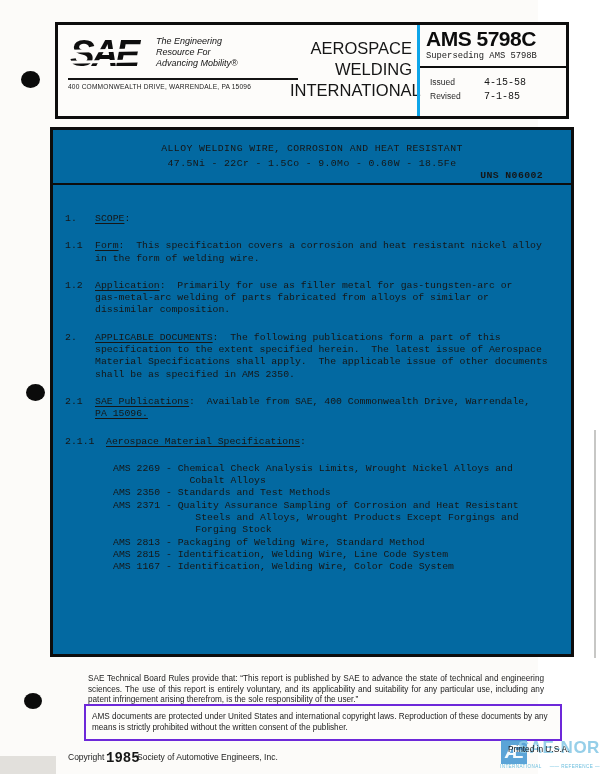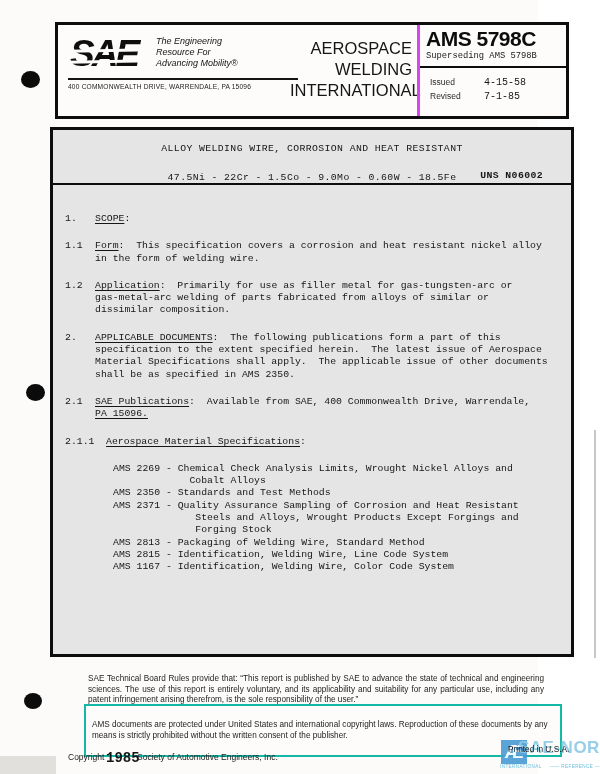--- a/index.html
+++ b/index.html
@@ -22,50 +22,50 @@
   .sae-logo{position:absolute;left:12px;top:12px;width:80px;height:36px;}
   .sae-text{font-family:"Liberation Sans",sans-serif;font-weight:bold;font-style:italic;font-size:37px;letter-spacing:-3px;color:#0e0e0e;line-height:34px;}
   .sae-logo::before{content:"";position:absolute;left:-2px;top:12px;width:84px;height:3px;background:#fdfcfa;transform:skewY(-1deg);}
   .sae-logo::after{content:"";position:absolute;left:-2px;top:23px;width:84px;height:3px;background:#fdfcfa;transform:skewY(-1deg);}
   .tagline{position:absolute;left:98px;top:11px;font-style:italic;font-weight:normal;font-size:9px;line-height:11px;color:#141414;}
   .hdr-rule{position:absolute;left:10px;top:53px;width:230px;height:2px;background:#141414;}
   .address{position:absolute;left:10px;top:58px;font-size:6.6px;letter-spacing:.2px;color:#222;}
 
   .doc-type{position:absolute;left:232px;top:13px;width:122px;text-align:right;font-size:16.5px;line-height:21px;color:#161616;}
 
-  .hdr-right{position:absolute;left:359px;top:0;width:146px;height:100%;border-left:3px solid #d946ef;}
+  .hdr-right{position:absolute;left:359px;top:0;width:146px;height:100%;border-left:3px solid #0ea5e9;}
   .spec-num{position:absolute;left:6px;top:2px;font-weight:bold;font-size:21px;letter-spacing:-.5px;color:#0c0c0c;}
   .superseding{position:absolute;left:6px;top:26px;font-family:"Liberation Mono",monospace;font-size:8.8px;color:#1a1a1a;white-space:nowrap;}
   .hdr-divider{position:absolute;left:0;top:41px;width:100%;height:2px;background:#0d0d0d;}
   .iss-row{position:absolute;left:10px;font-size:8.5px;color:#2a2a2a;}
   .iss-row .date{font-family:"Liberation Mono",monospace;font-size:10px;color:#161616;margin-left:14px;}
   .row-issued{top:52px;}
   .row-revised{top:66px;}
   .iss-label{display:inline-block;width:40px;}
 
   
-  .main-box{position:absolute;left:50px;top:127px;width:518px;height:524px;border:3px solid #0d0d0d;background:#e5e5e5;}
+  .main-box{position:absolute;left:50px;top:127px;width:518px;height:524px;border:3px solid #0d0d0d;background:#0369a1;}
   .title-sec{position:relative;width:100%;height:53px;border-bottom:2px solid #0d0d0d;font-family:"Liberation Mono",monospace;font-size:9.8px;color:#161616;}
   .title-line1{position:absolute;left:0;top:13px;width:100%;text-align:center;letter-spacing:.4px;}
-  .title-line2{position:absolute;left:0;top:42px;width:100%;text-align:center;letter-spacing:.4px;}
+  .title-line2{position:absolute;left:0;top:28px;width:100%;text-align:center;letter-spacing:.4px;}
   .title-uns{position:absolute;right:28px;top:40px;letter-spacing:.4px;font-weight:bold;}
 
   .body-sec{position:relative;padding:28px 6px 0 12px;font-family:"Liberation Mono",monospace;font-size:9.8px;line-height:12.3px;color:#161616;}
   .para{white-space:pre-wrap;margin:0 0 15px 0;}
   .hang30{padding-left:30px;}
   .hang30 .num{display:inline-block;width:30px;margin-left:-30px;}
   .hang41{padding-left:41px;}
   .hang41 .num{display:inline-block;width:41px;margin-left:-41px;}
   .u{text-decoration:underline;text-underline-offset:2px;}
   .ams-list{margin-left:48px;}
   .ams-item{white-space:pre-wrap;}
 
   
   .board-rules{position:absolute;left:88px;top:674px;width:456px;font-size:8.2px;line-height:10.6px;text-align:justify;color:#1d1d1d;}
-  .ams-copyright-box{position:absolute;left:84px;top:704px;width:462px;border:2px solid #14b8a6;padding:14px 6px;font-size:8.2px;line-height:10.6px;color:#1d1d1d;background:#fdfcfa;}
+  .ams-copyright-box{position:absolute;left:84px;top:704px;width:462px;border:2px solid #6d28d9;padding:6px 6px;font-size:8.2px;line-height:10.6px;color:#1d1d1d;background:#fdfcfa;}
   .copyright-row{position:absolute;left:0;top:746px;width:600px;height:28px;}
   .c-label{position:absolute;left:68px;top:6px;font-size:8.5px;color:#222;}
   .c-year{position:absolute;left:106px;top:4px;font-family:"Liberation Mono",monospace;font-weight:bold;font-size:14px;color:#161616;}
   .c-publisher{position:absolute;left:137px;top:6px;font-size:8.5px;color:#222;}
 
   
   .watermark{position:absolute;left:498px;top:736px;width:102px;height:36px;}
   .wm-square{position:absolute;left:3px;top:4px;width:26px;height:24px;background:#4a9bd4;color:#f4fbff;font-weight:bold;font-size:19px;text-align:center;line-height:24px;opacity:.9;}
   .wm-text{position:absolute;left:20px;top:2px;font-weight:bold;font-size:17px;letter-spacing:.5px;color:#8ecbe7;opacity:.92;white-space:nowrap;}
   .wm-sub{position:absolute;left:2px;top:28px;width:100px;font-size:4.6px;color:#6bbede;letter-spacing:.4px;white-space:nowrap;}

